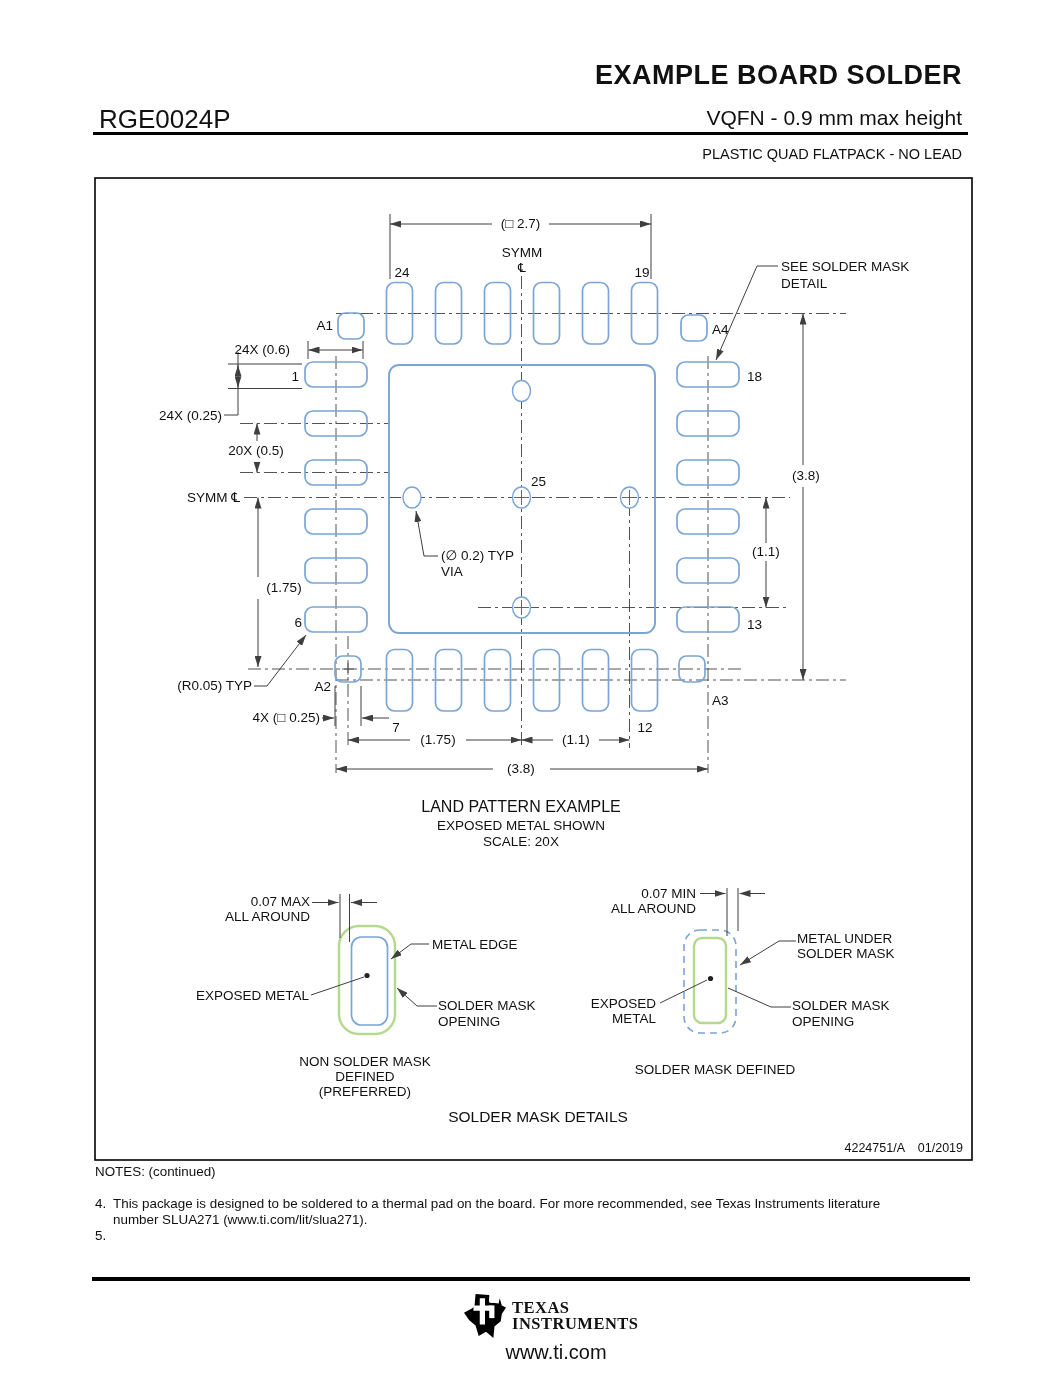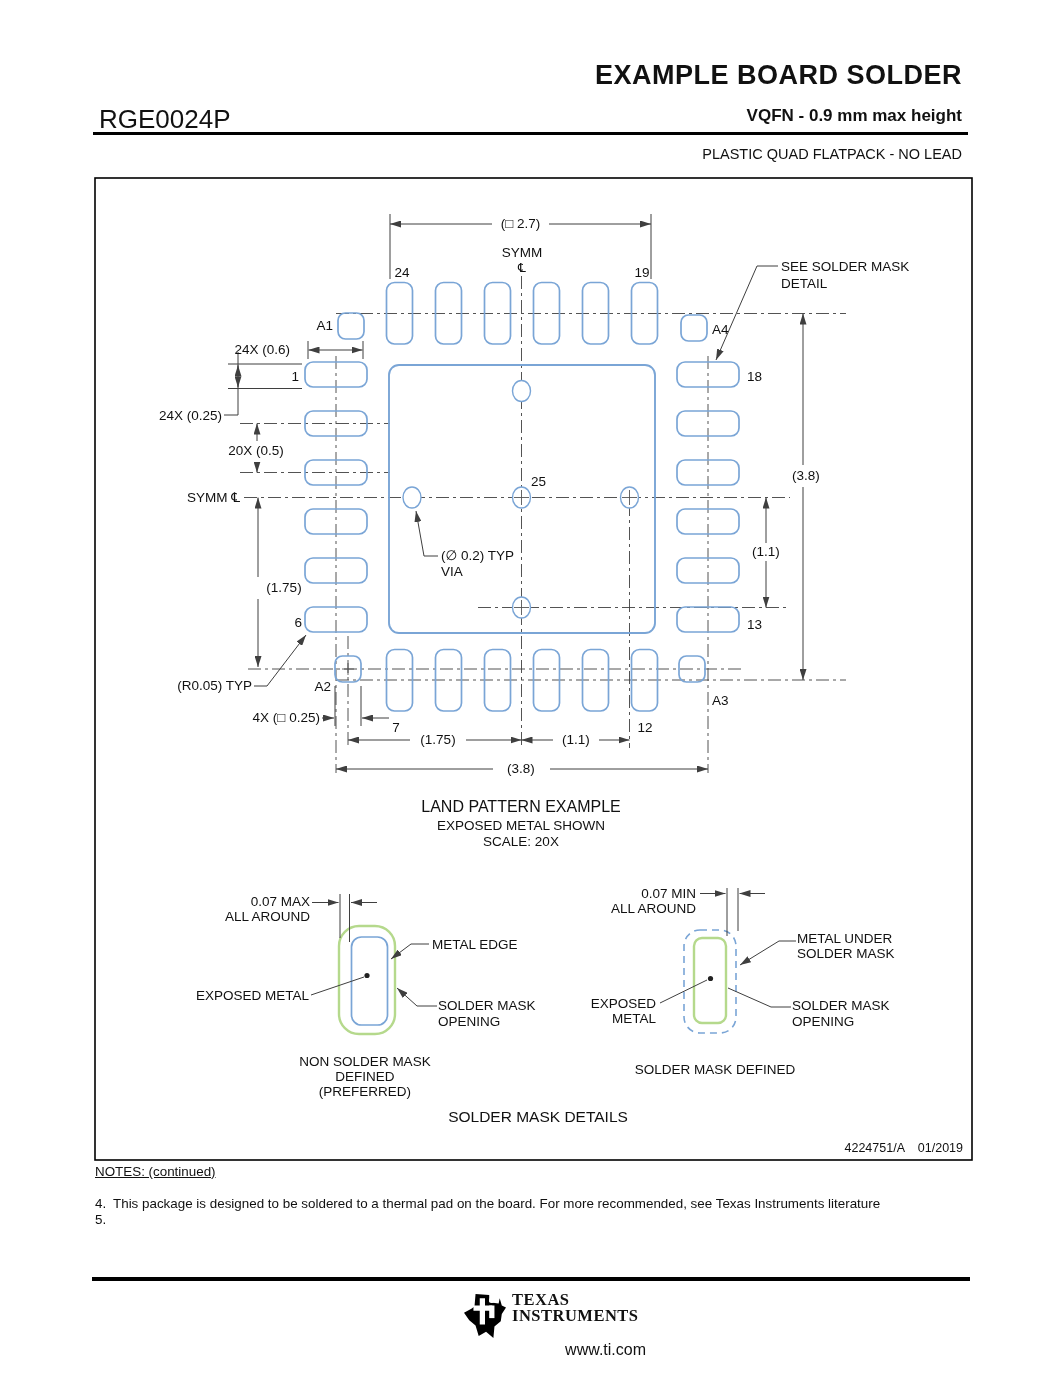--- a/index.html
+++ b/index.html
@@ -4,42 +4,42 @@
 <style>
   :root{
     --pad_blue:#7aa5d6; --mask_green:#b5d98c; --draw:#3f3f3f; --ink:#111111;
   }
   html,body{margin:0;padding:0;}
   body{width:1063px;height:1375px;position:relative;background:#ffffff;
        font-family:"Liberation Sans","DejaVu Sans",sans-serif;color:var(--ink);}
   .abs{position:absolute;}
   .hdr-title{right:101px;top:60px;font-size:27px;font-weight:bold;letter-spacing:.5px;}
   .hdr-part{left:99px;top:104px;font-size:26px;font-weight:normal;}
-  .hdr-sub{right:101px;top:106px;font-size:17px;font-weight:bold;margin-left:20px;}
+  .hdr-sub{right:101px;top:106px;font-size:21px;font-weight:normal;margin-left:20px;}
   .hdr-rule{left:93px;top:132px;width:875px;height:3px;background:#000;}
   .hdr-pkg{right:101px;top:146px;font-size:14.5px;}
   svg text{font-family:"Liberation Sans","DejaVu Sans",sans-serif;fill:var(--ink);font-size:13.5px;}
   svg .t12{font-size:12.5px;} svg .t16{font-size:16px;} svg .t15{font-size:15.5px;}
   .frame{fill:none;stroke:#000;stroke-width:1.6;}
   .pad{fill:none;stroke:var(--pad_blue);stroke-width:1.7;}
   .padthin{fill:#fff;stroke:var(--pad_blue);stroke-width:1.4;}
   .green{fill:none;stroke:var(--mask_green);stroke-width:2.4;}
   .bdash{fill:none;stroke:var(--pad_blue);stroke-width:1.6;stroke-dasharray:7 5;}
   .dln{stroke:var(--draw);stroke-width:1;fill:none;}
   .cl{stroke:var(--draw);stroke-width:.9;fill:none;stroke-dasharray:13 4 3 4;}
   .xh{stroke:#555;stroke-width:.9;}
   .notes{left:95px;top:1164px;width:884px;font-size:13.4px;line-height:16px;}
-  .notes-title{margin-bottom:16px;text-decoration:underline;}
+  .notes-title{margin-bottom:16px;}
   .note{display:flex;}
   .note-num{width:18px;flex:none;}
   .ftr-rule{left:92px;top:1277px;width:878px;height:4px;background:#000;}
   .logo{left:464px;top:1291px;display:flex;align-items:flex-start;}
-  .brand{margin-left:6px;font-family:"Liberation Serif","DejaVu Serif",serif;font-weight:bold;line-height:16px;margin-top:1px;}
+  .brand{margin-left:6px;font-family:"Liberation Serif","DejaVu Serif",serif;font-weight:bold;line-height:16px;margin-top:9px;}
   .brand div{font-size:16.5px;letter-spacing:.5px;}
-  .ti-url{left:466px;top:1341px;width:180px;text-align:right;font-size:16px;}
+  .ti-url{left:466px;top:1341px;width:180px;text-align:center;font-size:20px;}
 </style>
 </head>
 <body>
 
 <div class="abs hdr-title">EXAMPLE BOARD SOLDER</div>
 <div class="abs hdr-part">RGE0024P</div>
 <div class="abs hdr-sub">VQFN - 0.9 mm max height</div>
 <div class="abs hdr-rule"></div>
 <div class="abs hdr-pkg">PLASTIC QUAD FLATPACK - NO LEAD</div>
 
@@ -263,20 +263,21 @@
   <text x="905" y="1152" text-anchor="end" class="t12">4224751/A</text>
   <text x="963" y="1152" text-anchor="end" class="t12">01/2019</text>
 </svg>
 
 <div class="abs notes">
   <div class="notes-title">NOTES: (continued)</div>
   <div class="note">
     <div class="note-num">4.</div>
     <div class="note-body">
       <div>This package is designed to be soldered to a thermal pad on the board. For more recommended, see Texas Instruments literature</div>
+      <div>number SLUA271 (www.ti.com/lit/slua271).</div>
     </div>
   </div>
   <div class="note">
     <div class="note-num">5.</div>
     <div class="note-body">
     </div>
   </div>
 </div>
 
 <div class="abs ftr-rule"></div>

